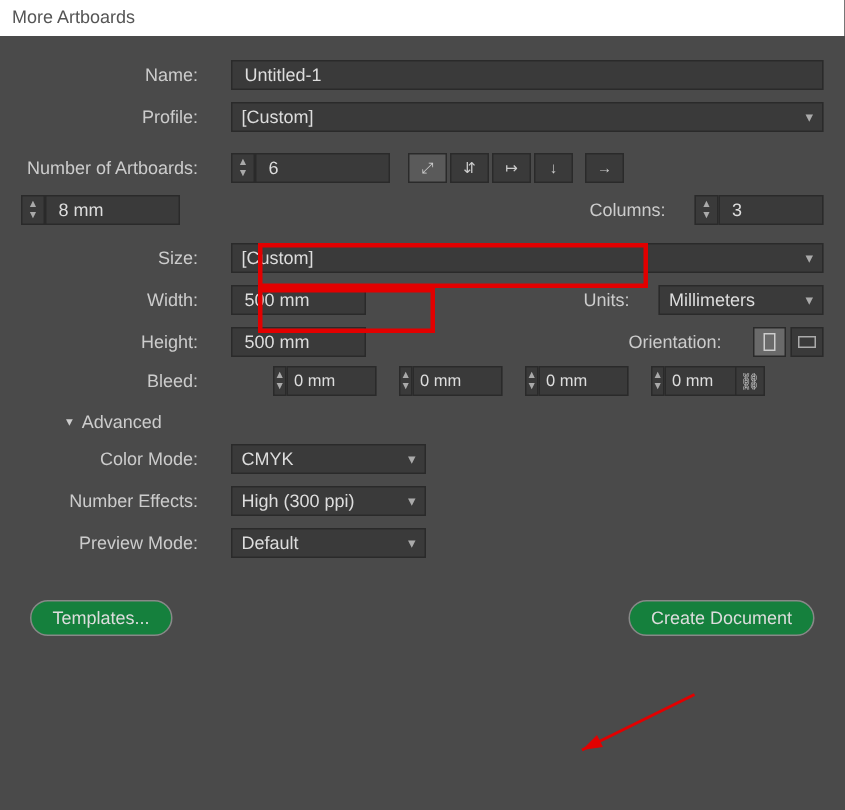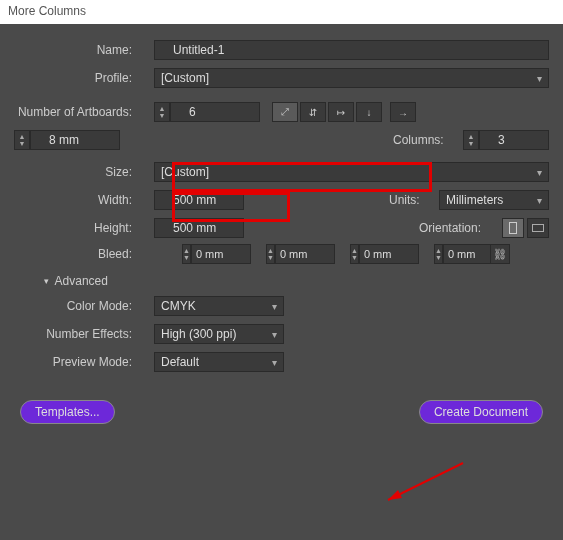--- a/index.html
+++ b/index.html
@@ -2,50 +2,50 @@
 <html><head>
 <meta charset="utf-8">
 <style>
   * { box-sizing: border-box; margin: 0; padding: 0; font-family: Arial, sans-serif; }
   body { background: #4a4a4a; width: 563px; height: 540px; overflow: hidden; }
   .titlebar { background: #fff; height: 24px; padding: 4px 8px; color: #555; font-size: 12px; }
   .dialog { padding: 10px 14px; color: #ccc; font-size: 12px; }
   .row { display: flex; align-items: center; margin: 4px 0; min-height: 24px; }
   .lbl { text-align: right; padding-right: 22px; white-space: nowrap; }
   .lbl1 { width: 140px; }
-  .input { background: #3a3a3a; border: 1px solid #2a2a2a; color: #ddd; height: 20px; padding: 2px 18px; font-size: 12px; }
+  .input { background: #3a3a3a; border: 1px solid #2a2a2a; color: #ddd; height: 20px; padding: 2px 8px; font-size: 12px; }
   .input.wide { flex: 1; }
   .stepper { display: flex; align-items: center; }
   .stepper-btns { background: #3a3a3a; border: 1px solid #2a2a2a; width: 16px; height: 20px; display: flex; flex-direction: column; justify-content: center; align-items: center; color: #aaa; font-size: 7px; line-height: 7px; cursor: pointer; }
   .dropdown { background: #3a3a3a; border: 1px solid #2a2a2a; color: #ddd; height: 20px; padding: 2px 6px; font-size: 12px; display: flex; align-items: center; justify-content: space-between; cursor: pointer; }
   .dropdown::after { content: "▾"; color: #aaa; margin-left: 6px; font-size: 10px; }
   .iconbtn { background: #3a3a3a; border: 1px solid #2a2a2a; width: 26px; height: 20px; display: flex; align-items: center; justify-content: center; color: #ccc; font-size: 10px; cursor: pointer; margin-left: 2px; }
   .iconbtn.active { background: #5a5a5a; }
   .highlight1 { position: absolute; border: 3px solid #e20000; left: 172px; top: 138px; width: 260px; height: 30px; pointer-events: none; }
   .highlight2 { position: absolute; border: 3px solid #e20000; left: 172px; top: 168px; width: 118px; height: 30px; pointer-events: none; }
   .section { position: relative; }
   .advanced-hdr { display: flex; align-items: center; color: #ccc; font-size: 12px; margin: 10px 0 6px 30px; cursor: pointer; }
   .advanced-hdr::before { content: "▾"; margin-right: 6px; font-size: 9px; }
   .bleed-hdr { display: flex; margin-left: 152px; font-size: 11px; color: #ccc; }
   .bleed-hdr span { width: 90px; }
   .bleed-row { display: flex; align-items: center; }
   .bleed-cell { display: flex; align-items: flex-start; width: 84px; padding-left: 28px; }
   .bleed-input { background: #3a3a3a; border: 1px solid #2a2a2a; color: #ddd; height: 20px; width: 60px; padding: 2px 4px; font-size: 11px; }
   .link-icon { background: #3a3a3a; border: 1px solid #2a2a2a; width: 20px; height: 20px; display: flex; align-items: center; justify-content: center; color: #ccc; font-size: 11px; cursor: pointer; }
   .footer { display: flex; justify-content: space-between; padding: 12px 20px 0 20px; }
-  .btn { background: #6d28d9; border: 1px solid #888; border-radius: 12px; color: #ddd; padding: 4px 14px; font-size: 12px; cursor: pointer; }
+  .btn { background: #15803d; border: 1px solid #888; border-radius: 12px; color: #ddd; padding: 4px 14px; font-size: 12px; cursor: pointer; }
   .orient-btn { background: #3a3a3a; border: 1px solid #2a2a2a; width: 22px; height: 20px; margin-left: 3px; display:flex; align-items:center; justify-content:center; cursor:pointer; }
   .orient-btn.active { background: #6a6a6a; }
   .arrow-annot { position: absolute; left: 378px; top: 458px; pointer-events: none; }
 </style>
 </head>
 <body>
 
 <div class="titlebar">
-  <span>More Columns</span>
+  <span>More Artboards</span>
 </div>
 
 <div class="dialog section">
 
   <div class="row">
     <div class="lbl lbl1">Name:</div>
     <input class="input wide" value="Untitled-1" style="">
   </div>
 
   <div class="row">

